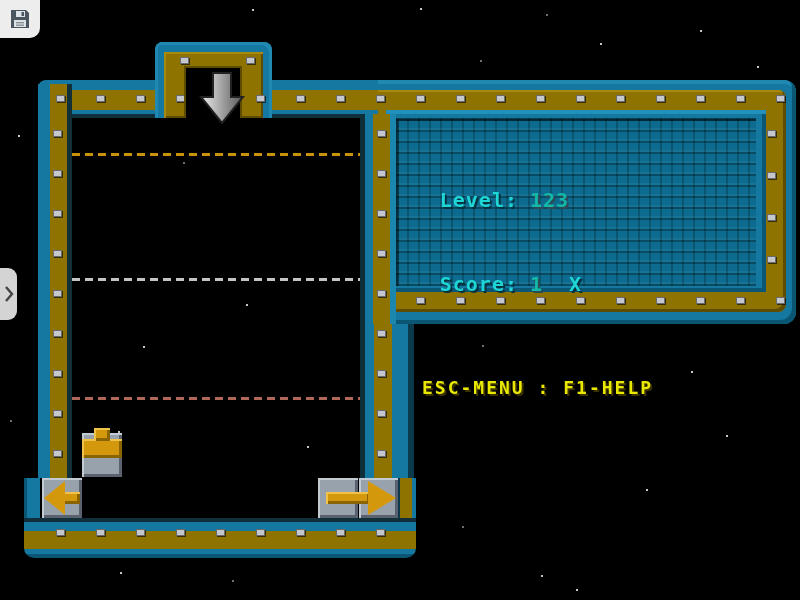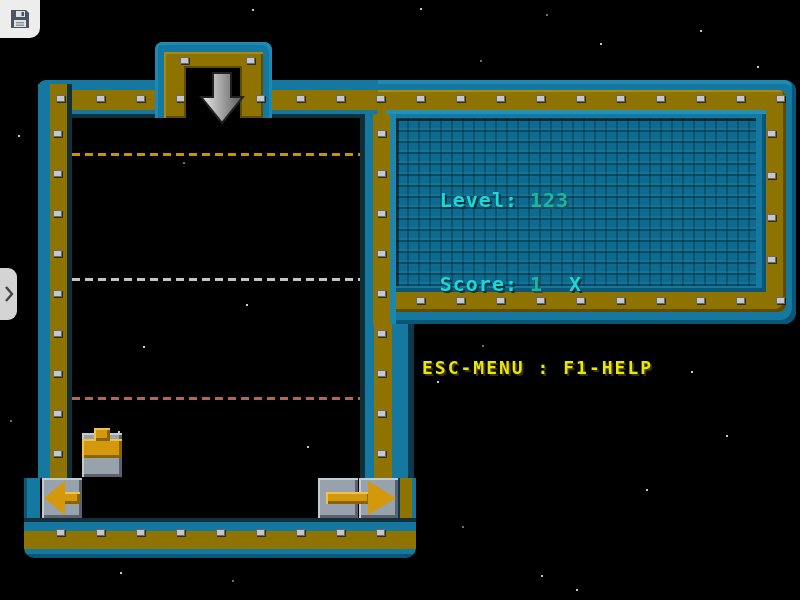--- a/index.html
+++ b/index.html
@@ -22,21 +22,21 @@
       repeating-linear-gradient(90deg, rgba(0,0,0,0.22) 0 2px, transparent 2px 11px);
     box-shadow:inset 3px 3px 0 rgba(0,0,0,0.45);}
   
   .hud{left:398px;top:130px;width:360px;z-index:5;font-weight:bold;font-size:20px;line-height:28px;
     letter-spacing:1px;white-space:pre;}
   .hud-row{height:28px;}
   .hud-label{display:inline-block;width:120px;text-align:right;color:#1FD6D6;
     text-shadow:2px 2px 0 #06313F;}
   .hud-value{color:#14b8a6;margin-left:12px;text-shadow:2px 2px 0 #2E4A56;margin-top:36px;}
   .hud-suffix{color:#1FD6D6;margin-left:26px;text-shadow:2px 2px 0 #06313F;}
-  .hud-footer{margin-top:0;padding-left:24px;color:#E8E800;font-size:18px;letter-spacing:2px;
+  .hud-footer{margin-top:20px;padding-left:24px;color:#E8E800;font-size:18px;letter-spacing:2px;
     text-shadow:2px 2px 0 #3A3000;}
   
   .z2{z-index:2;} .z3{z-index:3;} .z4{z-index:4;} .z6{z-index:6;}
   .top-strip{left:38px;top:80px;width:340px;height:38px;border-radius:8px 0 0 0;
     background:linear-gradient(180deg,#1478A0 0 10px,#8F7300 10px 30px,#1478A0 30px 34px,#11303C 34px 38px);}
   .left-wall{left:38px;top:84px;width:34px;height:394px;
     background:linear-gradient(90deg,#1478A0 0 12px,#8F7300 12px 29px,#123038 29px 34px);}
   .inter-band{left:360px;top:114px;width:36px;height:210px;
     background:linear-gradient(90deg,#0E2F3A 0 5px,#1478A0 5px 13px,#8F7300 13px 30px,#1B86AE 30px 36px);}
   .right-wall{left:360px;top:324px;width:54px;height:154px;

